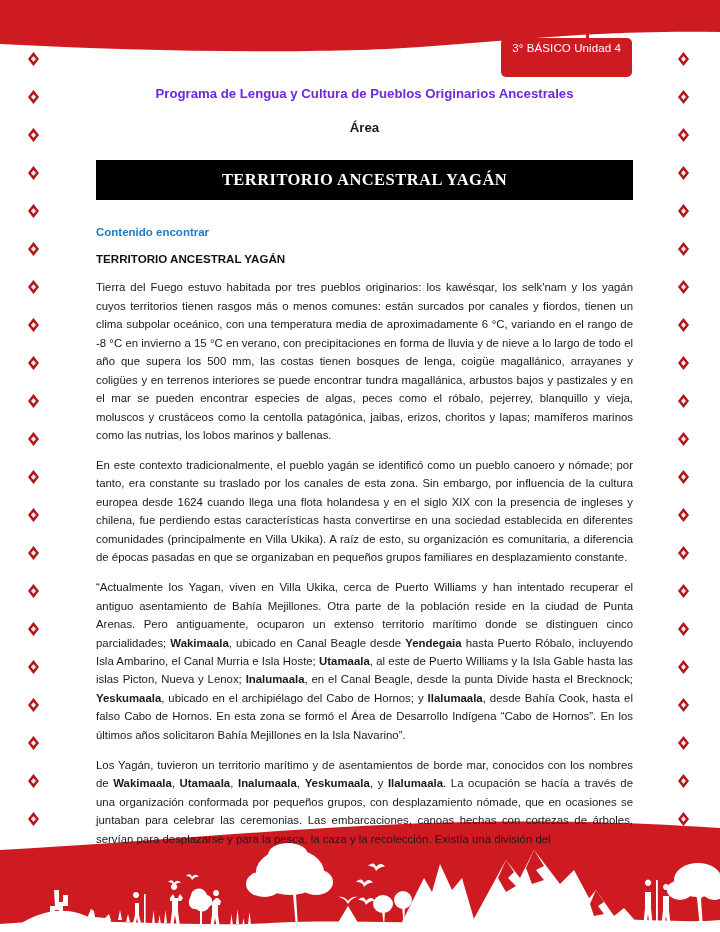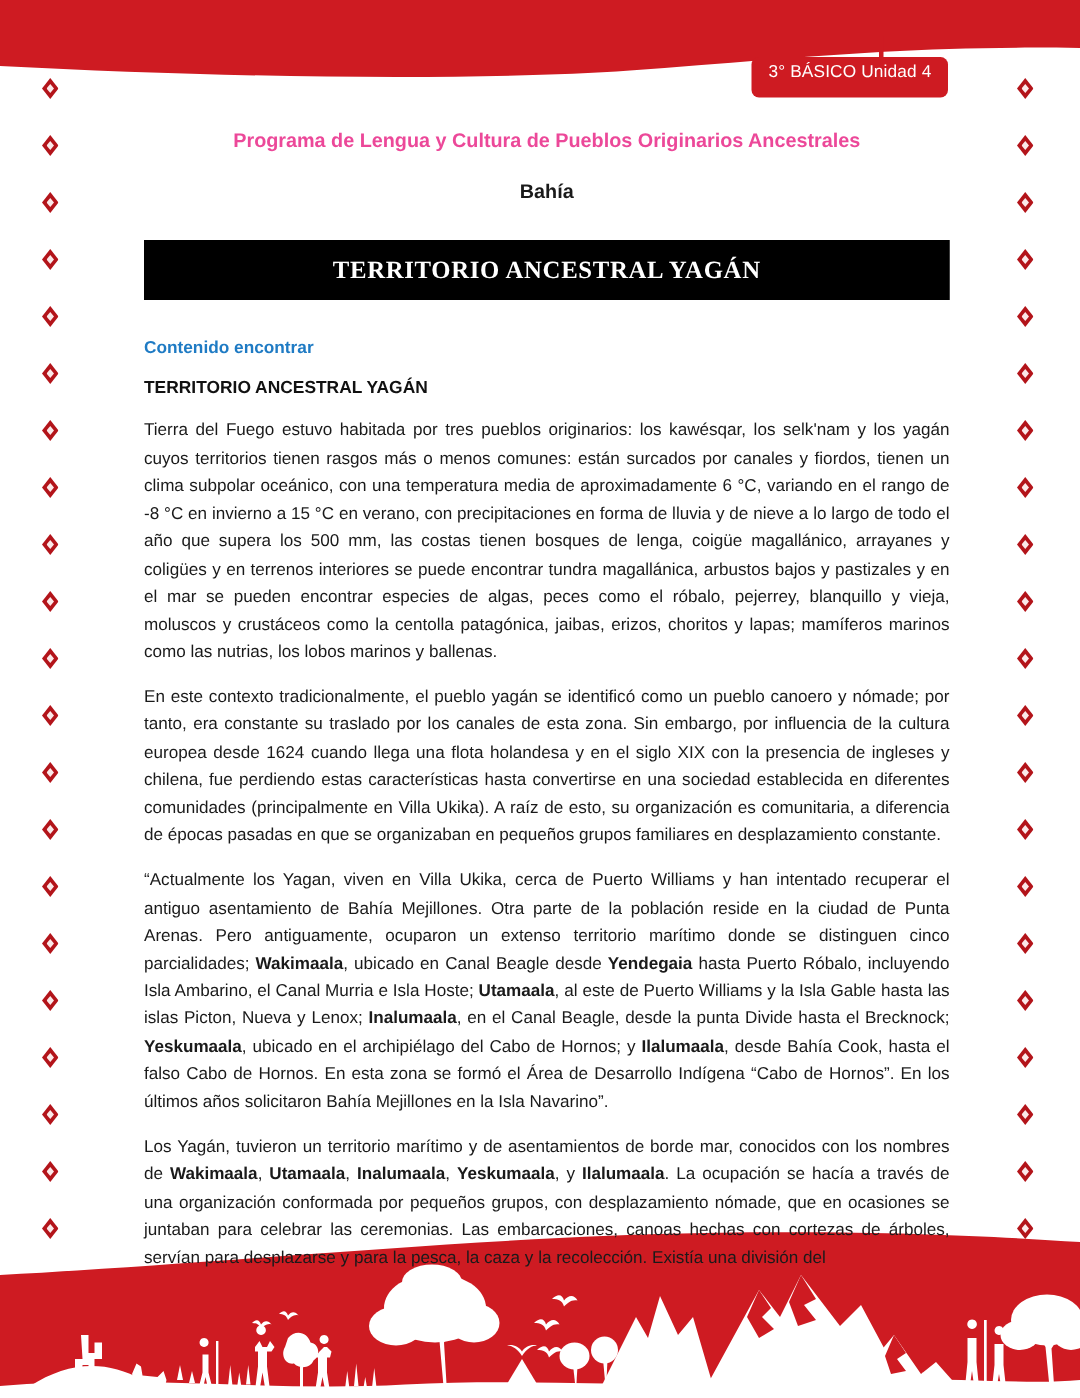--- a/index.html
+++ b/index.html
@@ -38,21 +38,21 @@
   
   .unit-badge {
     position: absolute;
     top: 38px;
     right: 88px;
     background: #CE1B22;
     color: #ffffff;
     font-size: 11.5px;
     font-weight: 400;
     letter-spacing: .1px;
-    padding: 5px 11px 10px 11px;
+    padding: 5px 11px 22px 11px;
     border-radius: 5px;
     z-index: 5;
     white-space: nowrap;
     line-height: 1;
   }
   .badge-stem {
     position: absolute;
     top: 24px;
     right: 131px;
     width: 3px;
@@ -98,21 +98,21 @@
     left: 96px;
     top: 84px;
     width: 537px;
     z-index: 3;
   }
 
   .doc-title {
     text-align: center;
     font-size: 13.2px;
     font-weight: bold;
-    color: #ec4899;
+    color: #6d28d9;
     margin: 0 0 4px 0;
     line-height: 1.5;
   }
   .doc-subtitle {
     text-align: center;
     font-size: 13.2px;
     font-weight: bold;
     color: #1a1a1a;
     margin: 14px 0 0 0;
     line-height: 1.5;
@@ -232,21 +232,21 @@
       <div class="diamond" style="top: 736px;"></div>
       <div class="diamond" style="top: 774px;"></div>
       <div class="diamond" style="top: 812px;"></div>
       <div class="diamond" style="top: 850px;"></div>
       <div class="diamond" style="top: 888px;"></div>
     </div>
 
   <div class="content">
 
     <div class="doc-title">Programa de Lengua y Cultura de Pueblos Originarios Ancestrales</div>
-    <div class="doc-subtitle">Bahía</div>
+    <div class="doc-subtitle">Área</div>
 
     <div class="banner">
       <span class="banner-text">TERRITORIO ANCESTRAL YAGÁN</span>
     </div>
 
     <div class="section-label">Contenido encontrar</div>
     <div class="section-heading">TERRITORIO ANCESTRAL YAGÁN</div>
 
     <p class="para">Tierra del Fuego estuvo habitada por tres pueblos originarios: los kawésqar, los selk'nam y los yagán cuyos territorios tienen rasgos más o menos comunes: están surcados por canales y fiordos, tienen un clima subpolar oceánico, con una temperatura media de aproximadamente 6 °C, variando en el rango de -8 °C en invierno a 15 °C en verano, con precipitaciones en forma de lluvia y de nieve a lo largo de todo el año que supera los 500 mm, las costas tienen bosques de lenga, coigüe magallánico, arrayanes y coligües y en terrenos interiores se puede encontrar tundra magallánica, arbustos bajos y pastizales y en el mar se pueden encontrar especies de algas, peces como el róbalo, pejerrey, blanquillo y vieja, moluscos y crustáceos como la centolla patagónica, jaibas, erizos, choritos y lapas; mamíferos marinos como las nutrias, los lobos marinos y ballenas.</p>
     <p class="para">En este contexto tradicionalmente, el pueblo yagán se identificó como un pueblo canoero y nómade; por tanto, era constante su traslado por los canales de esta zona. Sin embargo, por influencia de la cultura europea desde 1624 cuando llega una flota holandesa y en el siglo XIX con la presencia de ingleses y chilena, fue perdiendo estas características hasta convertirse en una sociedad establecida en diferentes comunidades (principalmente en Villa Ukika). A raíz de esto, su organización es comunitaria, a diferencia de épocas pasadas en que se organizaban en pequeños grupos familiares en desplazamiento constante.</p>

